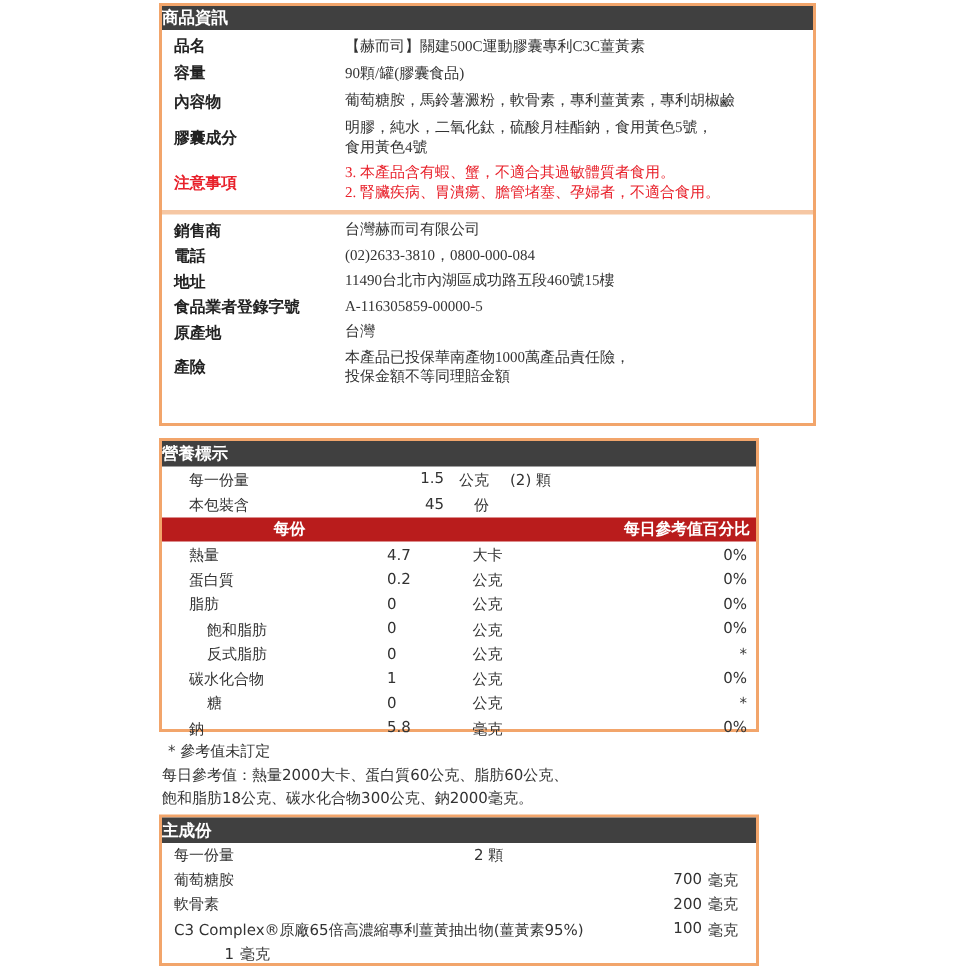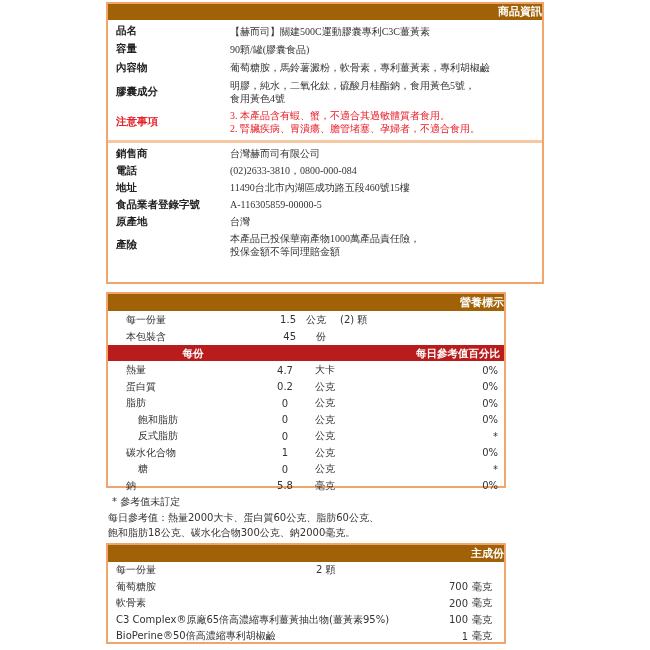--- a/index.html
+++ b/index.html
@@ -1,20 +1,20 @@
 <!DOCTYPE html>
 <html><head>
 <meta charset="utf-8">
 <style>
   * { box-sizing: border-box; margin: 0; padding: 0; }
   html, body { width: 650px; height: 650px; background: #ffffff; overflow: hidden; }
   body { font-family: "DejaVu Sans", "Liberation Sans", sans-serif; color: #333333; font-size: 10px; position: relative; }
 
   .box { position: absolute; border: 2px solid #f2a56b; background: #fff; }
-  .hdr { background: #a16207; color: #ffffff; text-align: right; font-weight: bold; font-size: 11px; }
+  .hdr { background: #404040; color: #ffffff; text-align: left; font-weight: bold; font-size: 11px; }
 
   
   #info { left: 106px; top: 2px; width: 438px; height: 282px; }
   #info .hdr { height: 16px; line-height: 16px; }
   .irow { display: flex; align-items: center; padding-left: 8px; font-family: Liberation Serif, serif; }
   .irow .lbl { width: 114px; font-weight: bold; font-size: 10.5px; color: #222; flex-shrink: 0; }
   .irow .val { font-size: 10px; color: #333; line-height: 13px; }
   .irow.warn .lbl { color: #e8202a; }
   .irow.warn .val { color: #e8202a; }
   .divider { height: 3px; background: #f6c7a3; margin: 3px 0 2px 0; }
@@ -25,21 +25,21 @@
   .srow { display: flex; height: 17px; align-items: center; font-size: 10px; }
   .srow .sl { width: 160px; padding-left: 18px; }
   .srow .sv { width: 28px; text-align: right; }
   .srow .su { padding-left: 10px; }
   .colhdr { background: #b91c1c; color: #fff; height: 16px; line-height: 16px; font-size: 10.5px; font-weight: bold; display: flex; }
   .colhdr .c1 { width: 160px; text-align: center; padding-left: 10px; }
   .colhdr .c2 { flex: 1; text-align: right; padding-right: 4px; }
   .nrow { display: flex; height: 16.5px; align-items: center; font-size: 10px; }
   .nrow .nl { width: 150px; padding-left: 18px; }
   .nrow.sub .nl { padding-left: 30px; }
-  .nrow .nv { width: 54px; text-align: center; }
+  .nrow .nv { width: 54px; text-align: left; }
   .nrow .nu { width: 50px; padding-left: 3px; }
   .nrow .np { flex: 1; text-align: right; padding-right: 6px; }
 
   
   #notes { position: absolute; left: 108px; top: 494px; width: 400px; font-size: 10px; line-height: 15.5px; color: #333; }
   #notes .n1 { padding-left: 4px; }
 
   
   #main { left: 106px; top: 543px; width: 400px; height: 101px; }
   #main .hdr { height: 17px; line-height: 17px; }
@@ -205,17 +205,16 @@
     <span class="ml">軟骨素</span>
     <span class="mv">200</span>
     <span class="mu">毫克</span>
   </div>
   <div class="mrow">
     <span class="ml">C3 Complex®原廠65倍高濃縮專利薑黃抽出物(薑黃素95%)</span>
     <span class="mv">100</span>
     <span class="mu">毫克</span>
   </div>
   <div class="mrow">
-    <span class="ml">BioPerine®50倍高濃縮專利胡椒鹼</span>
     <span class="mv">1</span>
     <span class="mu">毫克</span>
   </div>
 </div>
 
 </body></html>

